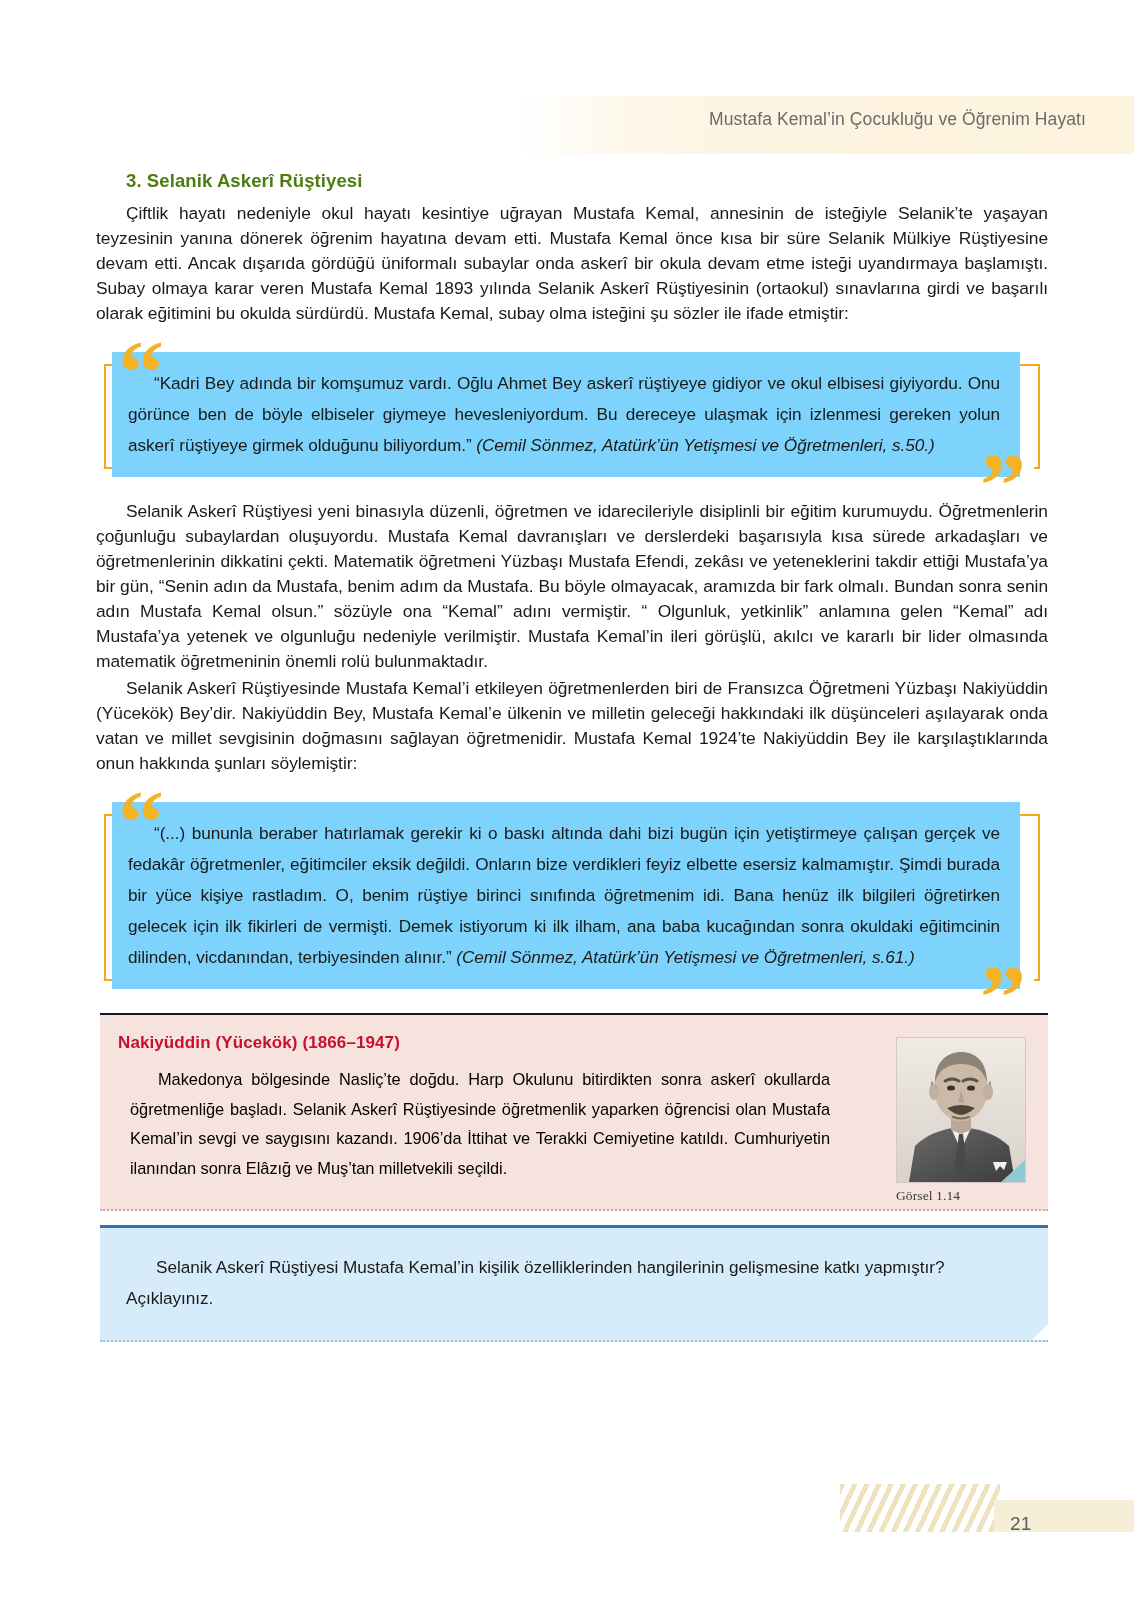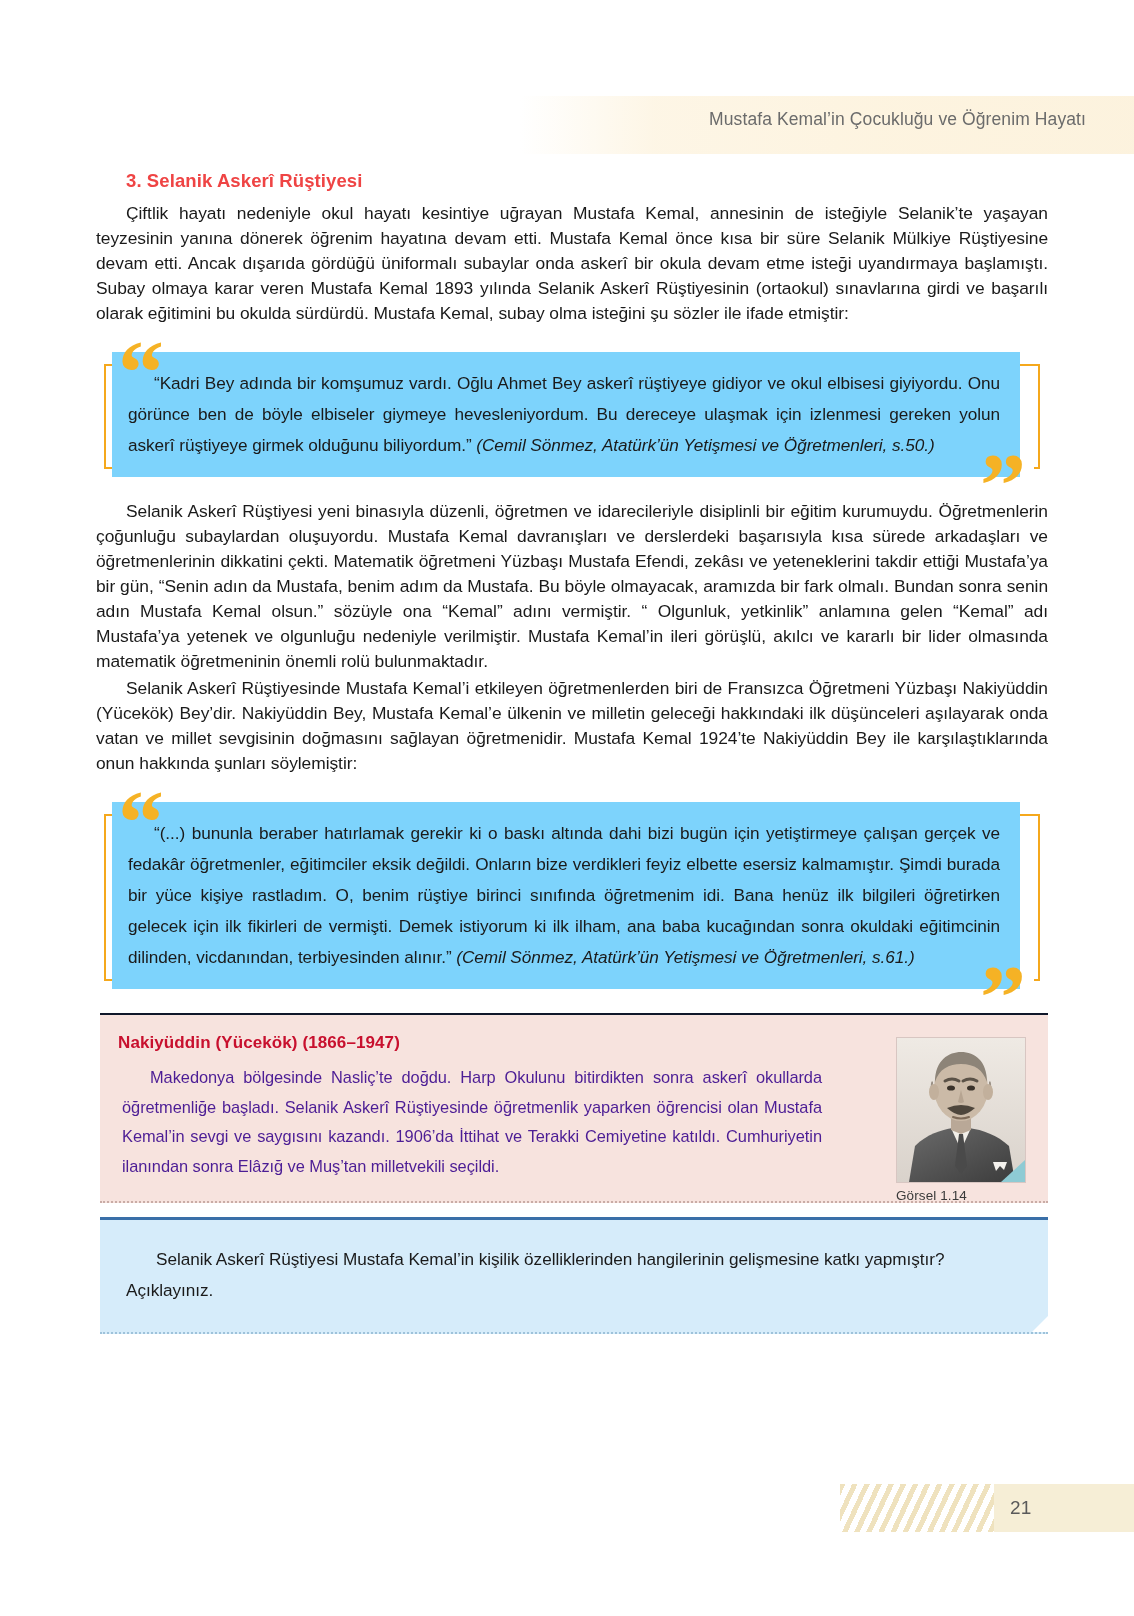--- a/index.html
+++ b/index.html
@@ -23,21 +23,21 @@
     font-size:17.5px; color:#6b6b6b; letter-spacing:0.1px;
     padding-right:24px; box-sizing:border-box;
   }
 
   
   .content{
     position:absolute; left:96px; top:170px; width:952px;
   }
 
   h2.section-title{
-    font-size:18.5px; font-weight:bold; color:#ef4444;
+    font-size:18.5px; font-weight:bold; color:#4d7c0f;
     margin:0 0 9px 0; padding-left:30px; letter-spacing:0.1px;
   }
 
   p.body-text{
     font-size:17.4px; line-height:25px; margin:0 0 2px 0;
     text-align:justify; text-justify:inter-word;
     text-indent:30px; color:#1a1a1a; letter-spacing:-0.05px;
   }
 
   
@@ -96,35 +96,35 @@
     border-bottom:2px dotted #C9ACA6;
     padding:18px 20px 14px 18px;
     box-sizing:border-box;
     min-height:190px;
   }
   .bio-title{
     font-size:17px; font-weight:bold; color:#C8102E;
     margin:0 0 10px 0; letter-spacing:0.1px;
   }
   .bio-text{
-    font-size:16.4px; line-height:29.5px; color:#4c1d95;
-    text-align:justify; text-indent:28px; margin:4px;
+    font-size:16.4px; line-height:29.5px; color:#000000;
+    text-align:justify; text-indent:28px; margin:12px;
     width:700px; letter-spacing:-0.05px;
   }
   .bio-figure{
     position:absolute; right:24px; top:22px; width:128px;
   }
   .portrait{
     width:128px; height:144px; display:block;
     border:1px solid #d8c6c2;
     background:#e8e2dd;
   }
   .fig-caption{
     font-size:13.5px; color:#3a3a3a; margin-top:5px;
-    text-align:left; letter-spacing:0.1px;
+    text-align:left; letter-spacing:0.1px;font-family:Liberation Serif, serif;
   }
 
   
   .activitybox{
     position:relative; margin:14px 0 0 4px;
     background:#D6ECFA;
     border-top:3px solid #3A6FA8;
     border-bottom:2px dotted #9ec2da;
     padding:16px 22px 18px 18px;
     box-sizing:border-box;
@@ -146,21 +146,21 @@
     position:absolute; left:840px; bottom:84px; width:294px; height:48px;
     overflow:hidden;
   }
   .footer-stripes{
     position:absolute; left:0; top:0; width:160px; height:48px;
     background:repeating-linear-gradient(115deg,
       #EFE2BE 0px, #EFE2BE 5px,
       #ffffff 5px, #ffffff 11px);
   }
   .footer-block{
-    position:absolute; right:0; top:0; width:140px; height:48px;
+    position:absolute; right:0; top:16px; width:140px; height:48px;
     background:#F6EED6;
     display:flex; align-items:center; justify-content:flex-start;
     padding-left:16px; box-sizing:border-box;
   }
   .page-number{
     font-size:19px; color:#5a5a5a; letter-spacing:0.3px;
   }
 </style>
 </head>
 <body>

